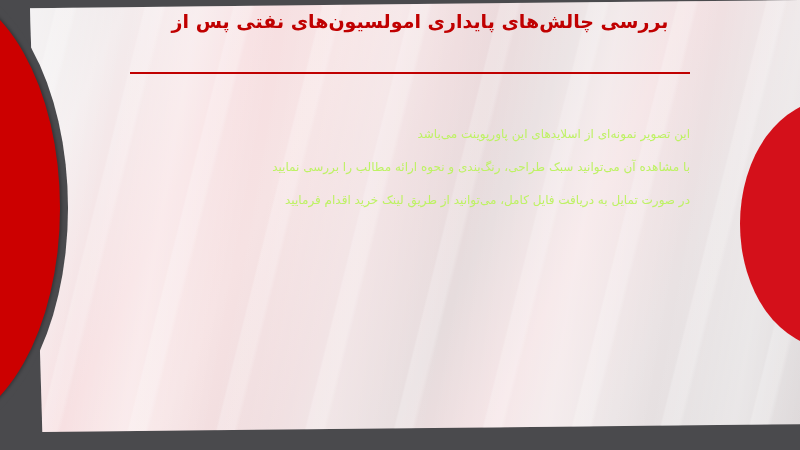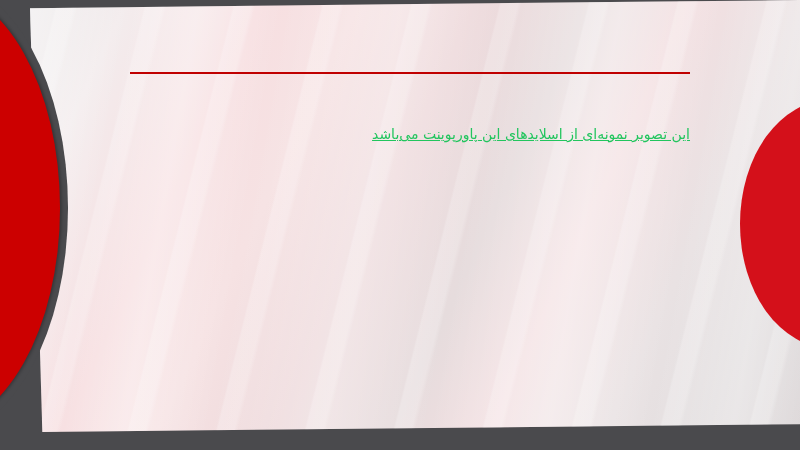--- a/index.html
+++ b/index.html
@@ -135,41 +135,43 @@
   
   .body-block {
     position: absolute;
     right: 110px;
     top: 118px;
     width: 600px;
     text-align: right;
     direction: rtl;
   }
   .body-line {
-    color: #22c55e;
-    font-size: 14px;
+    color: #bef264;
+    font-size: 12px;
     line-height: 33px;
     white-space: nowrap;
-    text-decoration: underline;
   }
 </style>
 </head>
 <body>
 
 <div class="slide">
 
   <div class="panel"></div>
   <div class="panel-streaks"></div>
 
   <div class="ellipse-left-outline"></div>
   <div class="ellipse-left"></div>
   <div class="ellipse-right"></div>
 
   <div class="title-block">
+    <div class="title-line">بررسی چالش‌های پایداری امولسیون‌های نفتی پس از</div>
   </div>
 
   <div class="title-rule"></div>
 
   <div class="body-block">
     <div class="body-line">این تصویر نمونه‌ای از اسلایدهای این پاورپوینت می‌باشد</div>
+    <div class="body-line">با مشاهده آن می‌توانید سبک طراحی، رنگ‌بندی و نحوه ارائه مطالب را بررسی نمایید</div>
+    <div class="body-line">در صورت تمایل به دریافت فایل کامل، می‌توانید از طریق لینک خرید اقدام فرمایید</div>
   </div>
 
 </div>
 
 </body></html>

